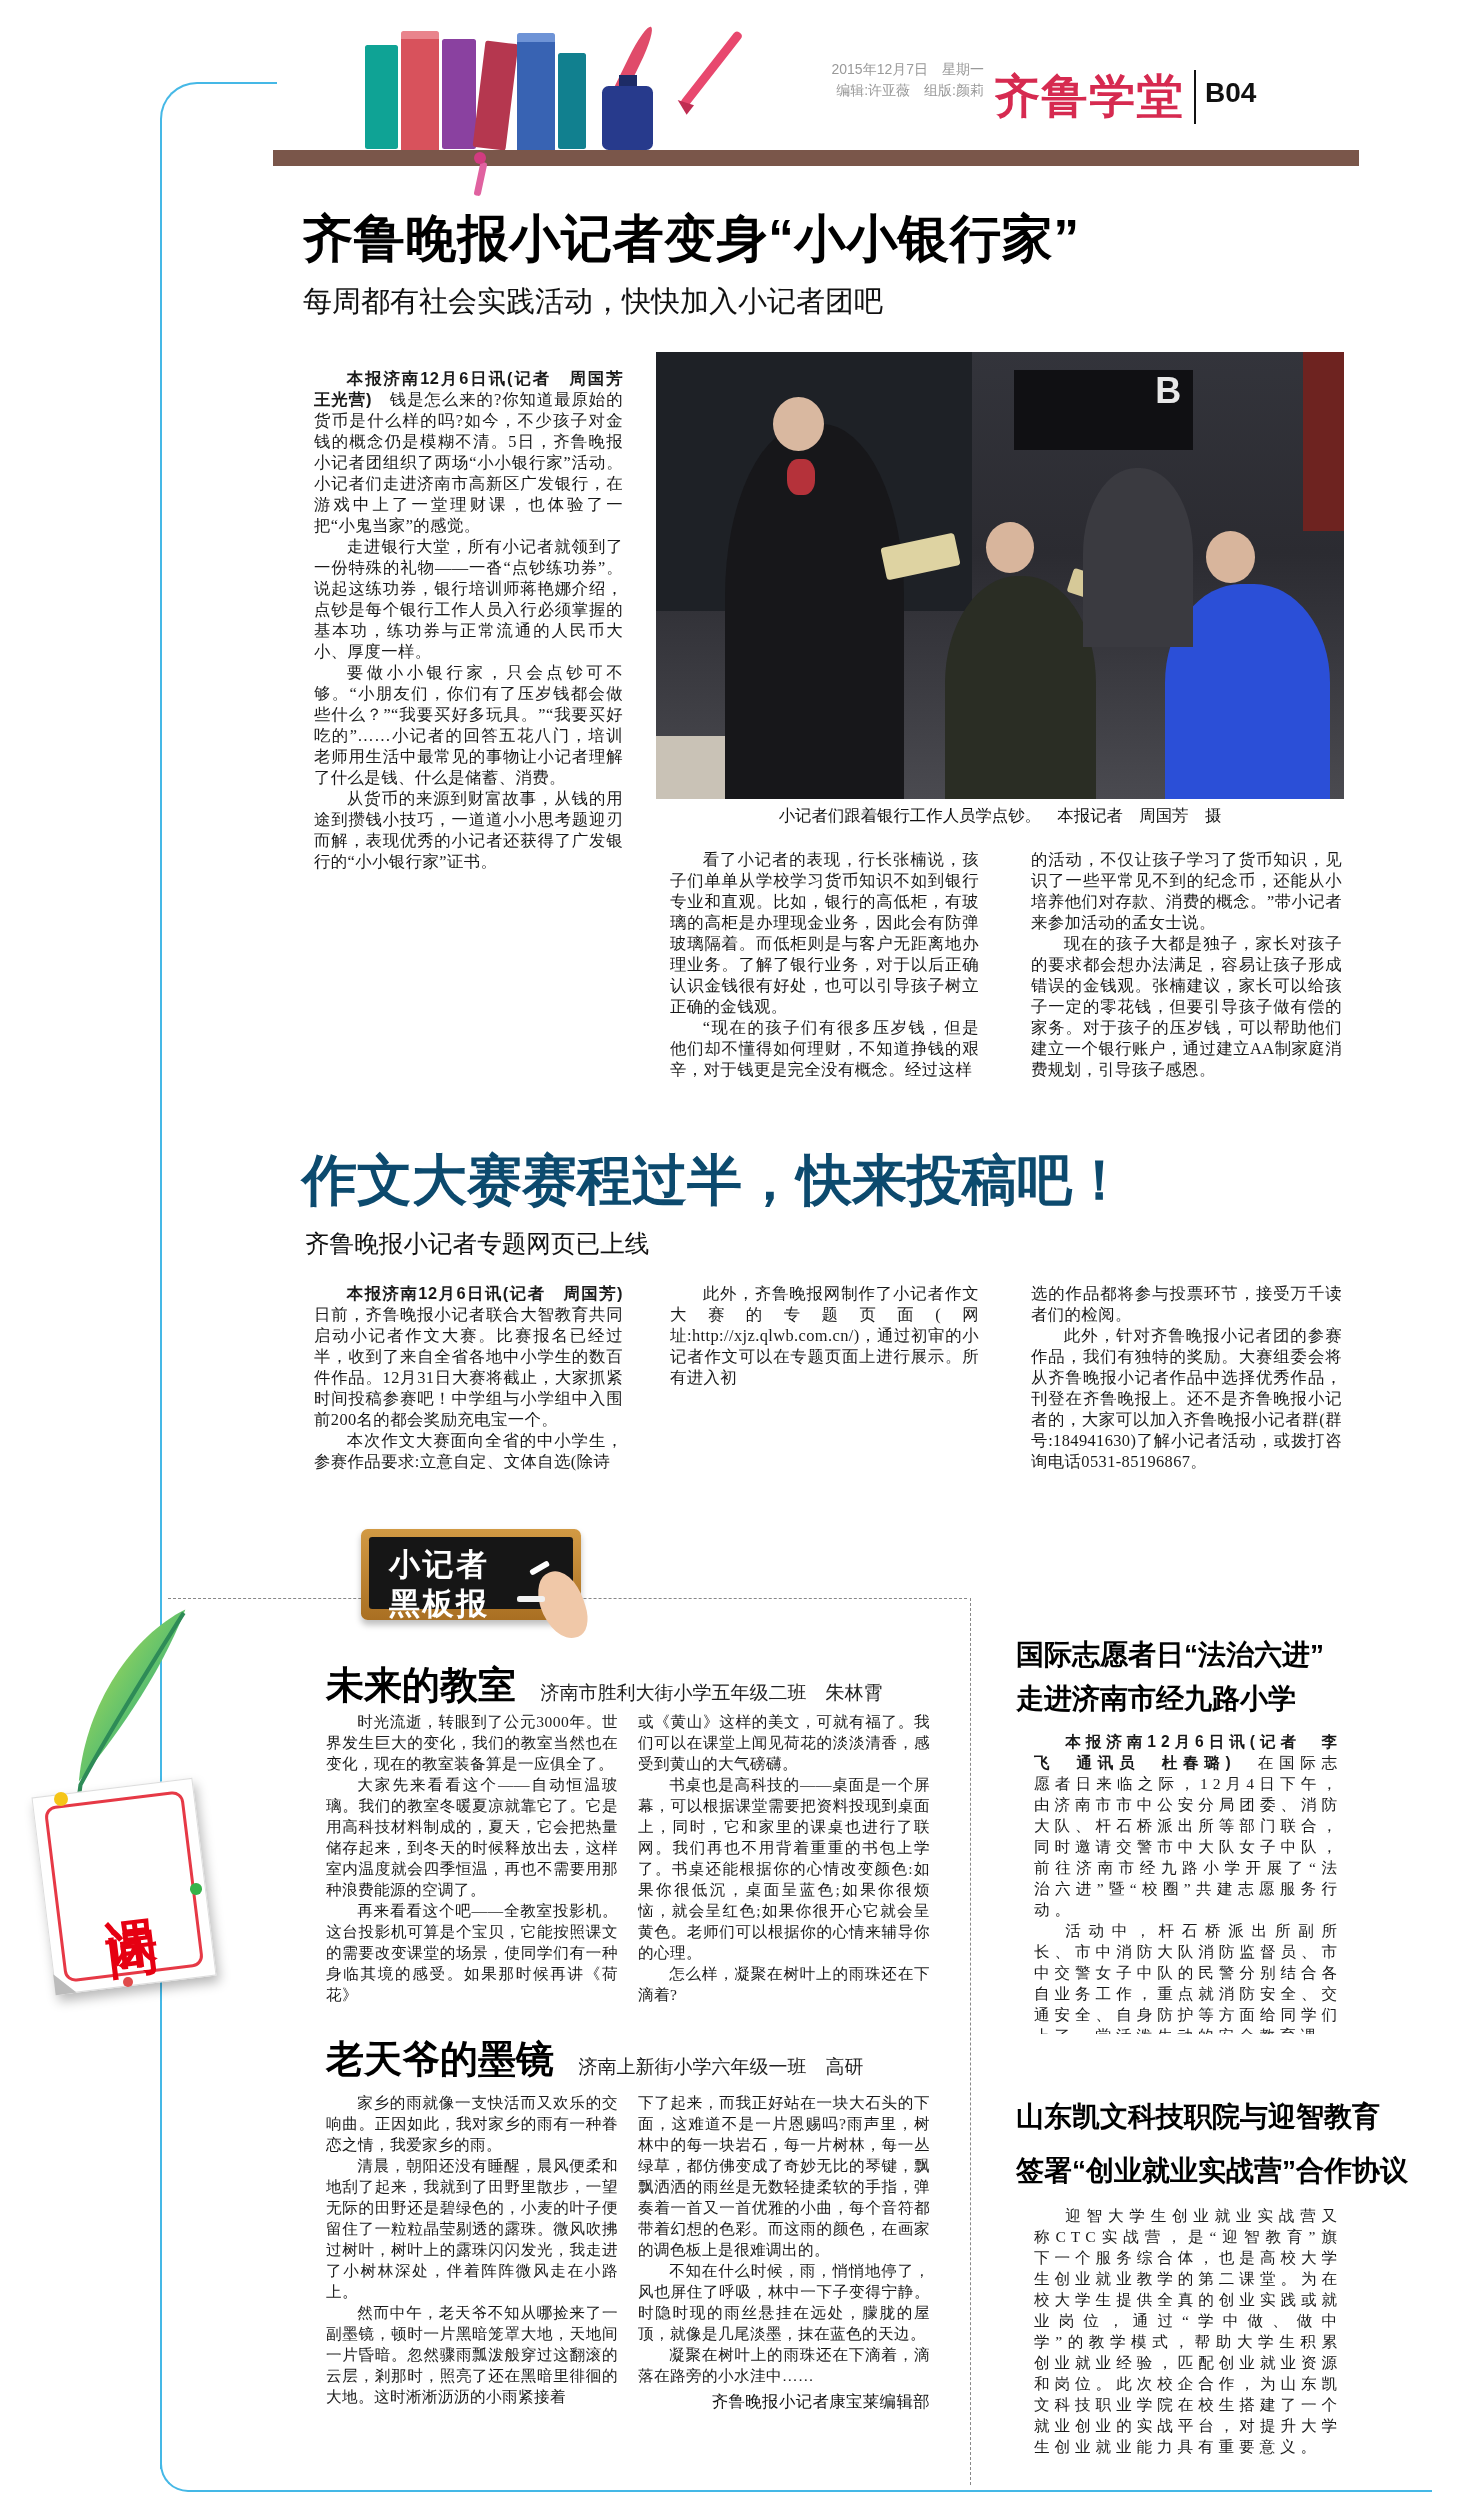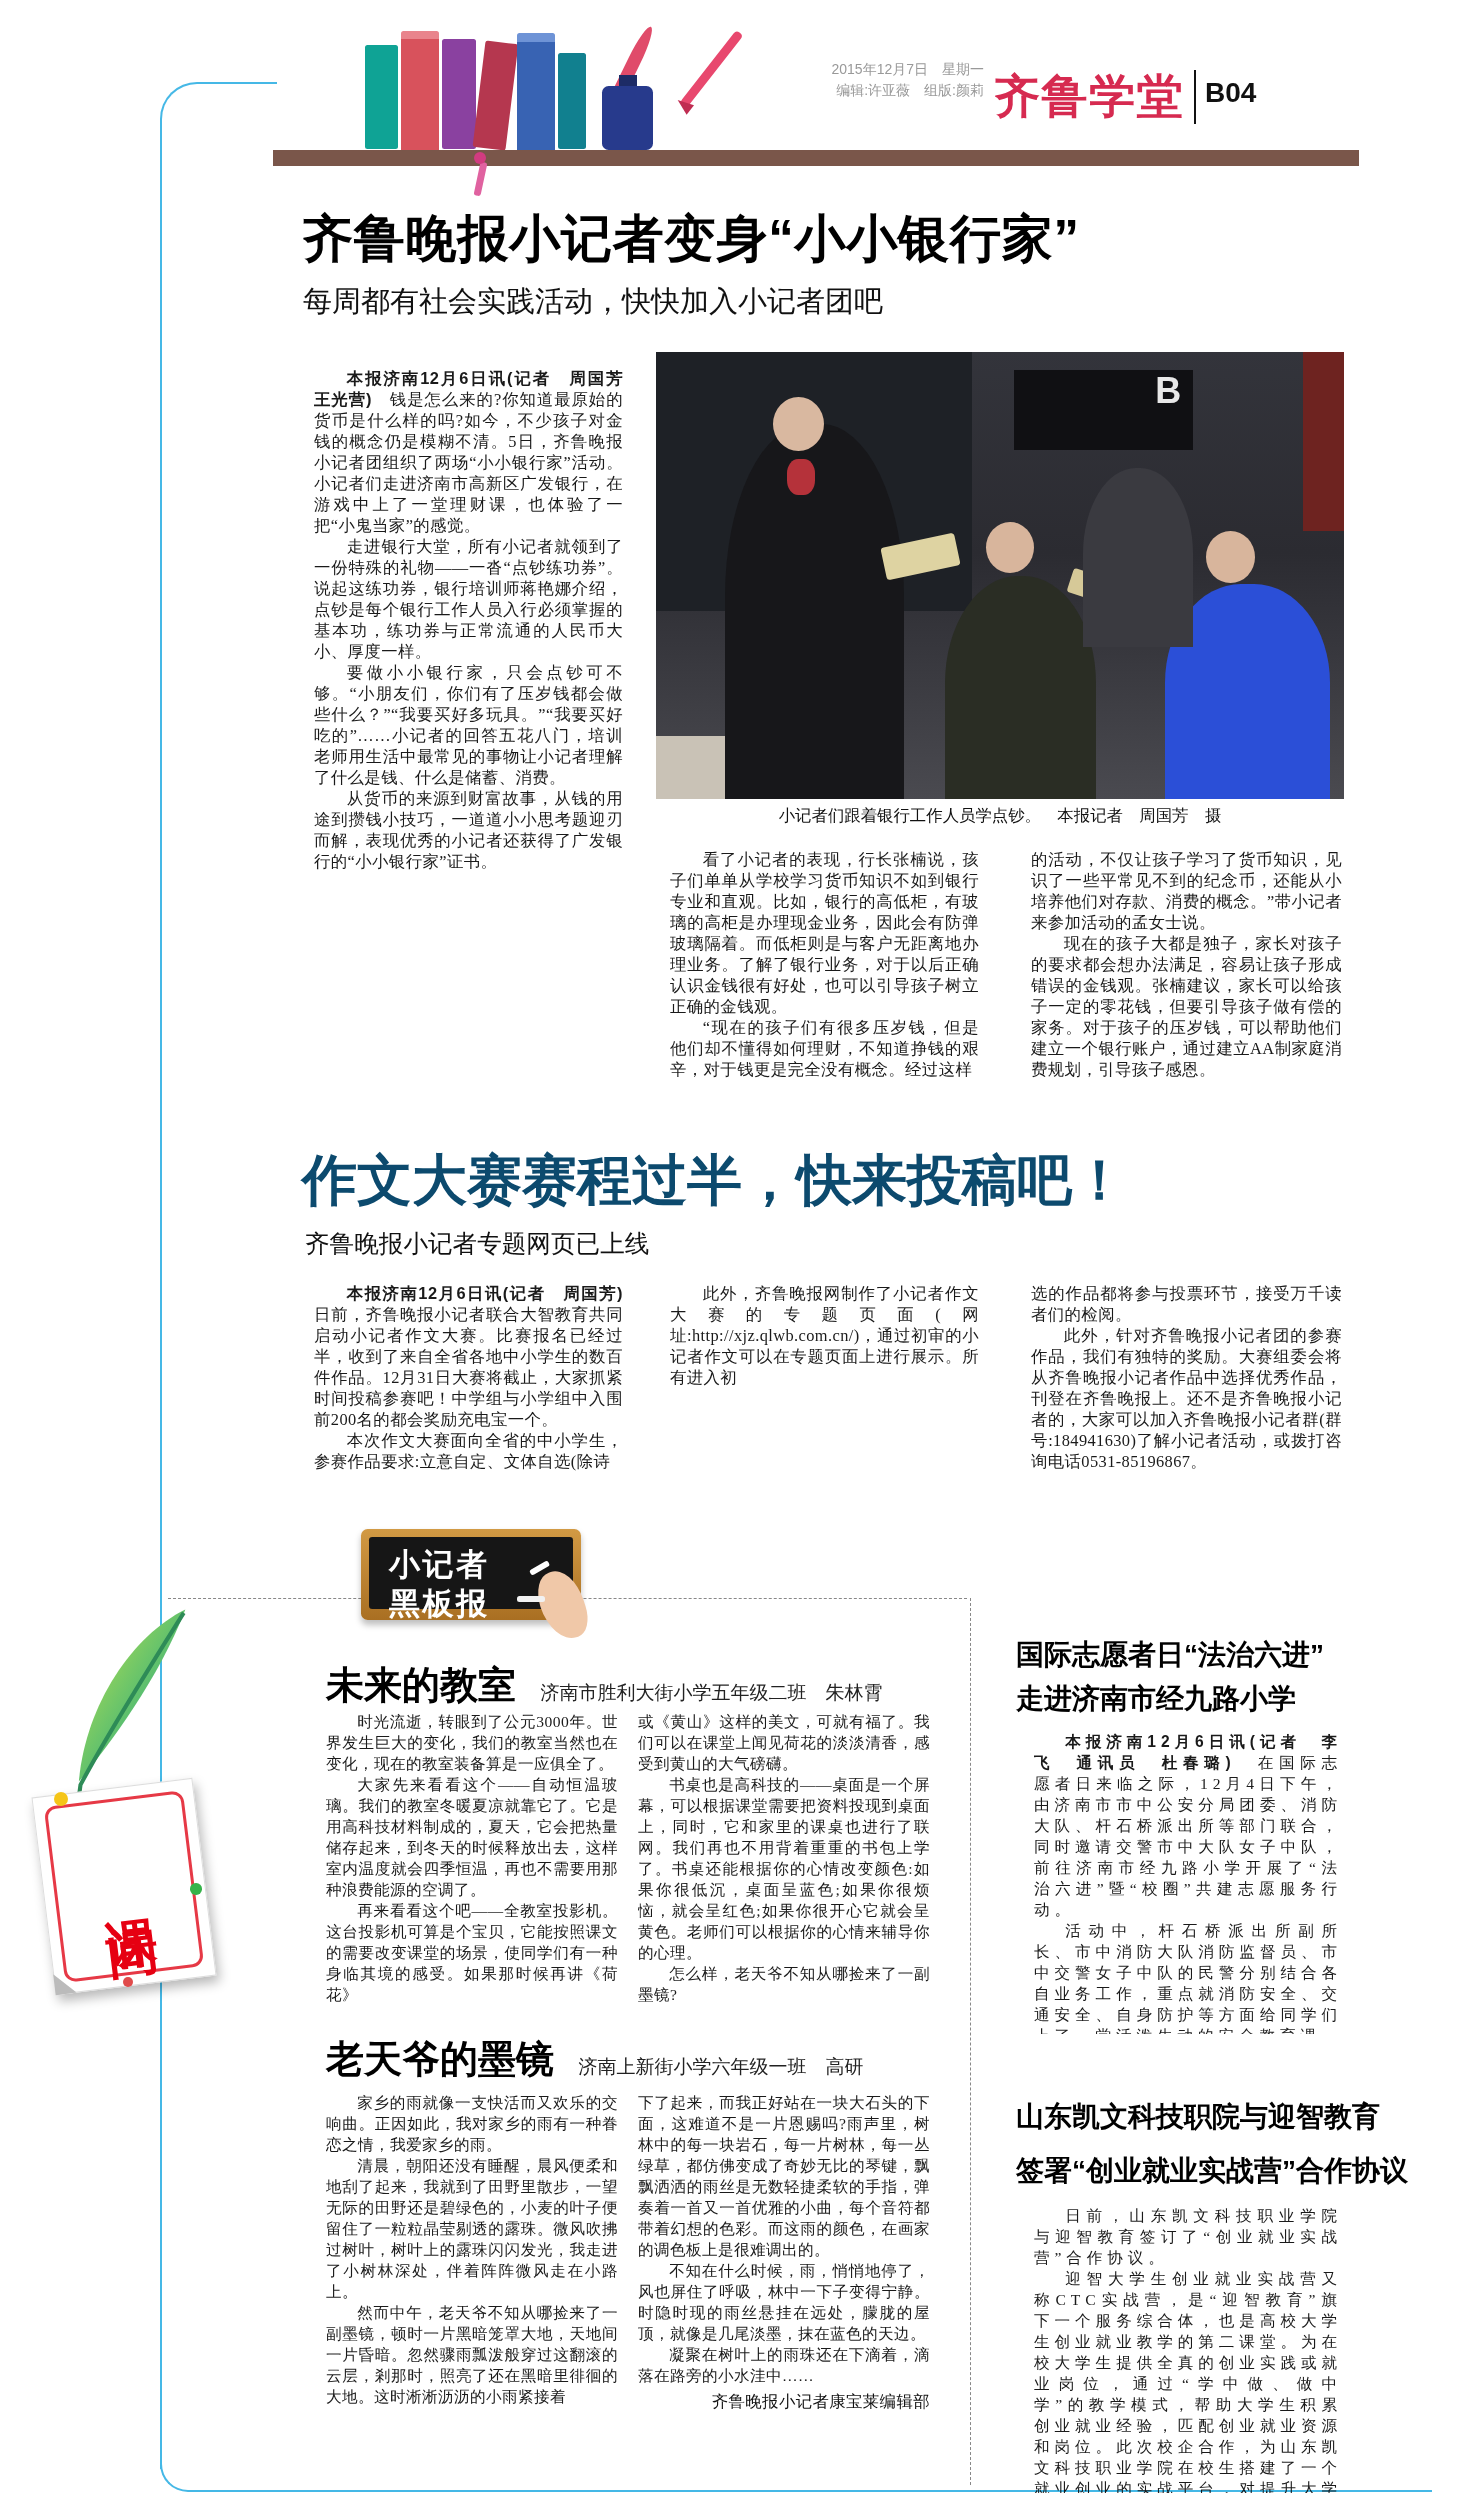--- a/index.html
+++ b/index.html
@@ -199,21 +199,21 @@
     <span class="essay-byline">济南市胜利大街小学五年级二班　朱林霄</span>
   </div>
   <div class="abs serif-col" style="left:326px;top:1711px;width:292px;height:295px;font-size:15.6px;">
       <p class="para">时光流逝，转眼到了公元3000年。世界发生巨大的变化，我们的教室当然也在变化，现在的教室装备算是一应俱全了。</p>
       <p class="para">大家先来看看这个——自动恒温玻璃。我们的教室冬暖夏凉就靠它了。它是用高科技材料制成的，夏天，它会把热量储存起来，到冬天的时候释放出去，这样室内温度就会四季恒温，再也不需要用那种浪费能源的空调了。</p>
       <p class="para">再来看看这个吧——全教室投影机。这台投影机可算是个宝贝，它能按照课文的需要改变课堂的场景，使同学们有一种身临其境的感受。如果那时候再讲《荷花》</p>
     </div>
   <div class="abs serif-col" style="left:638px;top:1711px;width:292px;height:311px;font-size:15.6px;">
       <p class="para cont">或《黄山》这样的美文，可就有福了。我们可以在课堂上闻见荷花的淡淡清香，感受到黄山的大气磅礴。</p>
       <p class="para">书桌也是高科技的——桌面是一个屏幕，可以根据课堂需要把资料投现到桌面上，同时，它和家里的课桌也进行了联网。我们再也不用背着重重的书包上学了。书桌还能根据你的心情改变颜色:如果你很低沉，桌面呈蓝色;如果你很烦恼，就会呈红色;如果你很开心它就会呈黄色。老师们可以根据你的心情来辅导你的心理。</p>
-      <p class="para">怎么样，老天爷不知从哪捡来了一副墨镜?</p>
+      <p class="para">怎么样，凝聚在树叶上的雨珠还在下滴着?</p>
     </div>
 
   <div class="abs title-row" style="left:326px;top:2034px;">
     <span class="essay-title">老天爷的墨镜</span>
     <span class="essay-byline">济南上新街小学六年级一班　高研</span>
   </div>
   <div class="abs serif-col" style="left:326px;top:2092px;width:292px;height:344px;font-size:15.6px;">
       <p class="para">家乡的雨就像一支快活而又欢乐的交响曲。正因如此，我对家乡的雨有一种眷恋之情，我爱家乡的雨。</p>
       <p class="para">清晨，朝阳还没有睡醒，晨风便柔和地刮了起来，我就到了田野里散步，一望无际的田野还是碧绿色的，小麦的叶子便留住了一粒粒晶莹剔透的露珠。微风吹拂过树叶，树叶上的露珠闪闪发光，我走进了小树林深处，伴着阵阵微风走在小路上。</p>
       <p class="para">然而中午，老天爷不知从哪捡来了一副墨镜，顿时一片黑暗笼罩大地，天地间一片昏暗。忽然骤雨瓢泼般穿过这翻滚的云层，剎那时，照亮了还在黑暗里徘徊的大地。这时淅淅沥沥的小雨紧接着</p>
@@ -258,18 +258,17 @@
     <div>
         <p class="para">活动中，杆石桥派出所副所长、市中消防大队消防监督员、市中交警女子中队的民警分别结合各自业务工作，重点就消防安全、交通安全、自身防护等方面给同学们上了一堂活泼生动的安全教育课。</p>
       </div>
   </div>
 
   <div class="abs right-h" style="left:1016px;top:2090px;line-height:54px;">
     <div>山东凯文科技职院与迎智教育</div>
     <div>签署“创业就业实战营”合作协议</div>
   </div>
   <div class="abs right-col" style="left:1034px;top:2205px;width:308px;height:288px;">
-      <p class="para">日前，山东凯文科技职业学院与迎智教育签订了“创业就业实战营”合作协议。</p>
       <p class="para">迎智大学生创业就业实战营又称CTC实战营，是“迎智教育”旗下一个服务综合体，也是高校大学生创业就业教学的第二课堂。为在校大学生提供全真的创业实践或就业岗位，通过“学中做、做中学”的教学模式，帮助大学生积累创业就业经验，匹配创业就业资源和岗位。此次校企合作，为山东凯文科技职业学院在校生搭建了一个就业创业的实战平台，对提升大学生创业就业能力具有重要意义。</p>
     </div>
 
 </div>
 
 
 </body></html>

